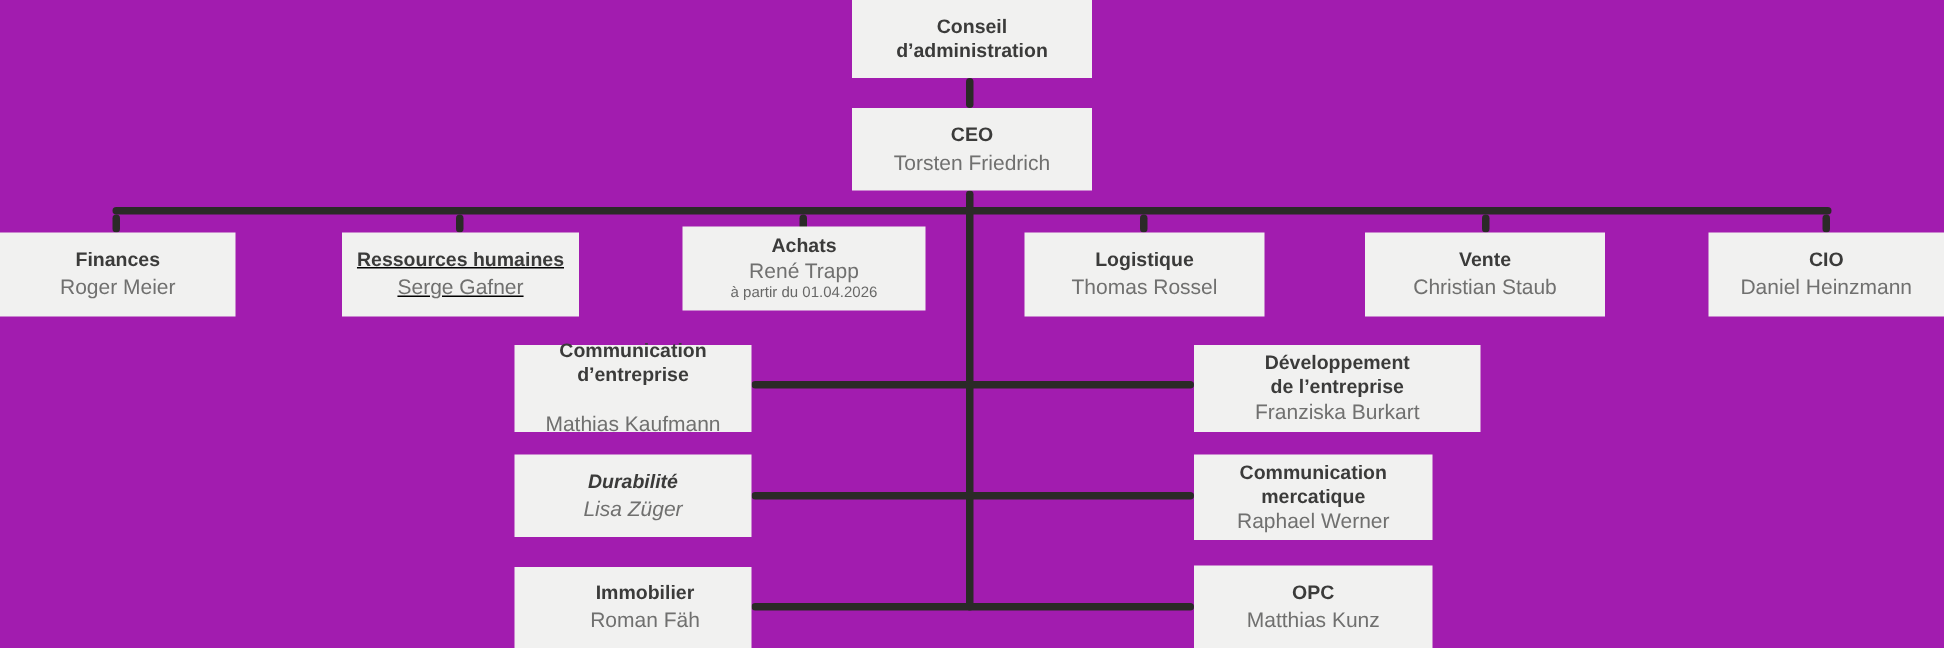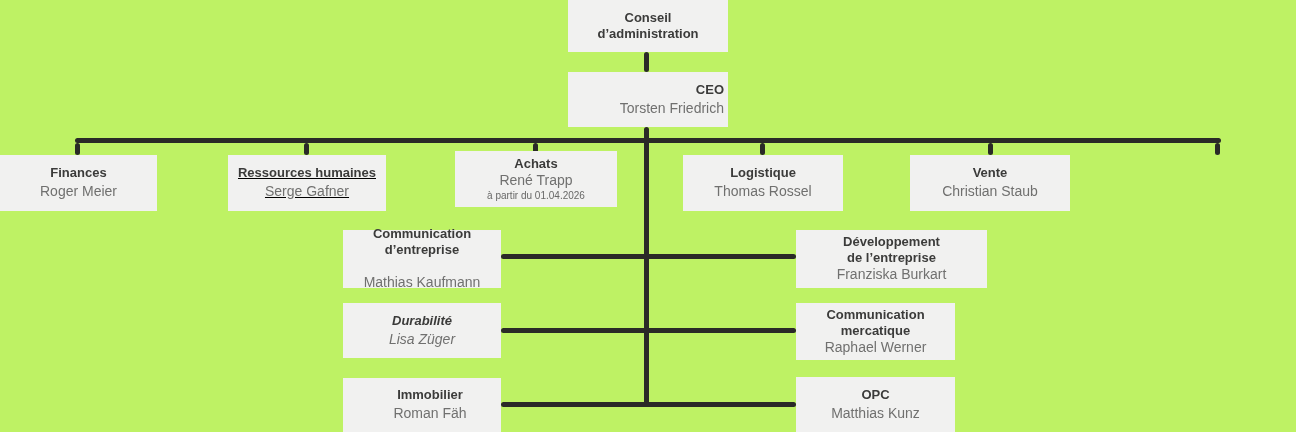--- a/index.html
+++ b/index.html
@@ -1,20 +1,20 @@
 <!DOCTYPE html>
 <html><head>
 <meta charset="utf-8">
 <style>
   html, body { margin: 0; padding: 0; background: #ffffff; }
   #stage {
     position: relative;
     width: 1296px;
     height: 432px;
-    background: #bef264;
+    background: #a21caf;
     font-family: "Liberation Sans", sans-serif;
     overflow: hidden;
   }
   .box {
     position: absolute;
     background: #f1f1f0;
     display: flex;
     flex-direction: column;
     align-items: center;
     justify-content: center;
@@ -65,21 +65,21 @@
   <div class="edge" style="left:1215px; top:143px; width:5px; height:12px;"></div>
   <div class="edge" style="left:501px; top:254px; width:295px; height:5px;"></div>
   <div class="edge" style="left:501px; top:328px; width:295px; height:5px;"></div>
   <div class="edge" style="left:501px; top:402px; width:295px; height:5px;"></div>
 
   <div class="box" style="left:568px; top:0; width:160px; height:52px;">
     <div class="title">Conseil
 d’administration</div>
   </div>
 
-  <div class="box" style="left:568px; top:72px; width:160px; height:55px;align-items:flex-end;">
+  <div class="box" style="left:568px; top:72px; width:160px; height:55px;">
     <div class="title">CEO</div>
     <div class="name">Torsten Friedrich</div>
   </div>
 
   <div class="box" style="left:0; top:155px; width:157px; height:56px;">
     <div class="title">Finances</div>
     <div class="name">Roger Meier</div>
   </div>
   <div class="box" style="left:228px; top:155px; width:158px; height:56px;text-decoration:underline;">
     <div class="title">Ressources humaines</div>
@@ -90,20 +90,24 @@
     <div class="name" style="margin-top:0;">René Trapp</div>
     <div class="note">à partir du 01.04.2026</div>
   </div>
   <div class="box" style="left:683px; top:155px; width:160px; height:56px;">
     <div class="title">Logistique</div>
     <div class="name">Thomas Rossel</div>
   </div>
   <div class="box" style="left:910px; top:155px; width:160px; height:56px;">
     <div class="title">Vente</div>
     <div class="name">Christian Staub</div>
+  </div>
+  <div class="box" style="left:1139px; top:155px; width:157px; height:56px;">
+    <div class="title">CIO</div>
+    <div class="name">Daniel Heinzmann</div>
   </div>
 
   <div class="box" style="left:343px; top:230px; width:158px; height:58px;">
     <div class="title">Communication
 d’entreprise</div>
     <div class="name" style="margin-top:16px;">Mathias Kaufmann</div>
   </div>
   <div class="box" style="left:343px; top:303px; width:158px; height:55px;font-style:italic;">
     <div class="title">Durabilité</div>
     <div class="name">Lisa Züger</div>

